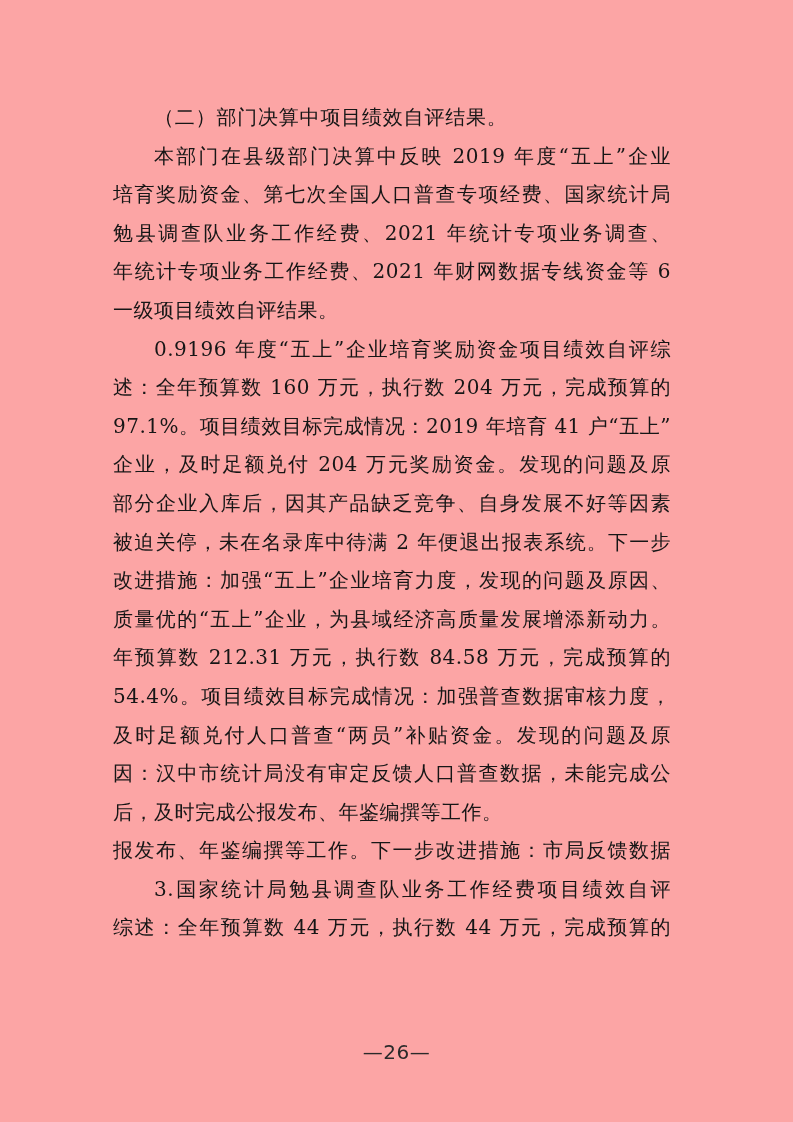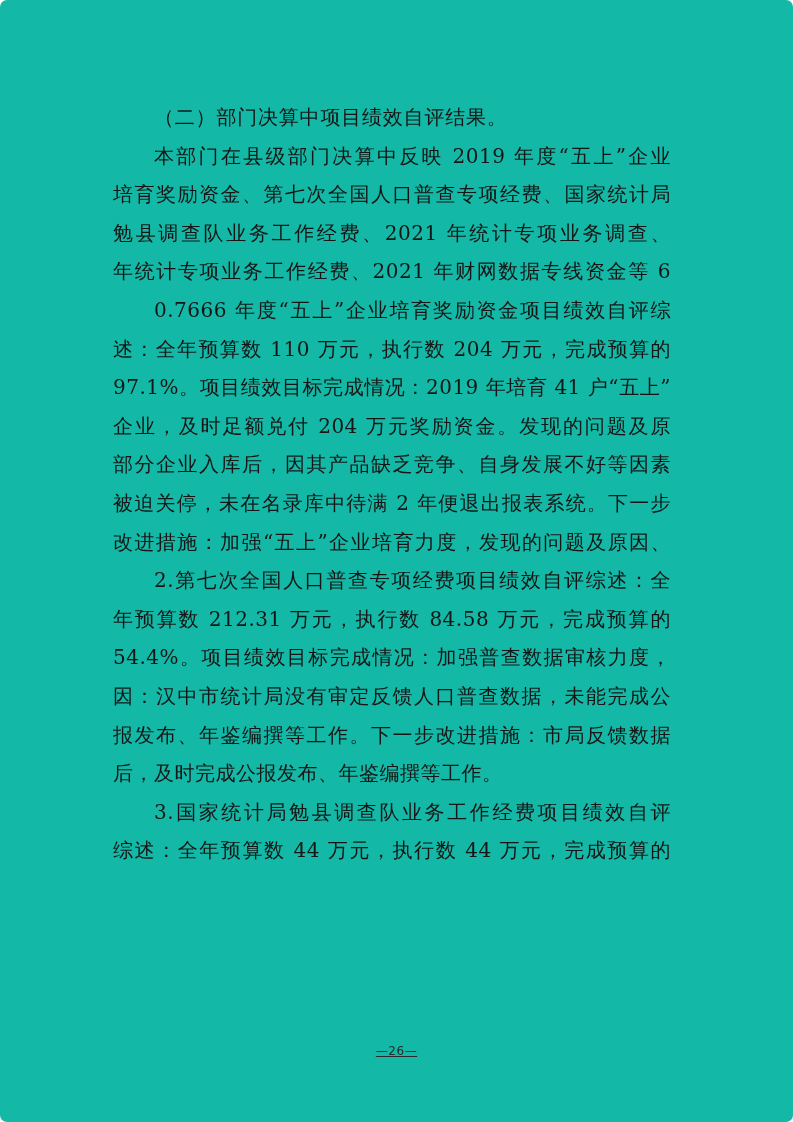--- a/index.html
+++ b/index.html
@@ -4,25 +4,24 @@
 <style>
   html, body {
     margin: 0;
     padding: 0;
     background: #ffffff;
   }
   .page {
     position: relative;
     width: 793px;
     height: 1122px;
-    background: #14b8a6;
+    background: #fca5a5;
     overflow: hidden;
     font-family: "DejaVu Serif", "Liberation Serif", serif;
     color: #161616;
-    border-radius: 7px;
   }
   .doc-body {
     position: absolute;
     left: 113px;
     top: 98px;
     width: 558px;
   }
   .line {
     font-size: 20px;
     height: 38.6px;
@@ -47,48 +46,49 @@
   }
   .footer {
     position: absolute;
     left: 0;
     right: 0;
     top: 1040px;
     text-align: center;
   }
   .page-number {
     font-family: "DejaVu Sans", "Liberation Sans", sans-serif;
-    font-size: 12px;
+    font-size: 20px;
     color: #2a2a2a;
     letter-spacing: 0.5px;
-    text-decoration: underline;
   }
 </style>
 </head>
 <body>
 
 <div class="page">
   <div class="doc-body">
       <div class="line heading indent align-left">（二）部门决算中项目绩效自评结果。</div>
       <div class="line indent">本部门在县级部门决算中反映 2019 年度“五上”企业</div>
       <div class="line">培育奖励资金、第七次全国人口普查专项经费、国家统计局</div>
       <div class="line">勉县调查队业务工作经费、2021 年统计专项业务调查、2021</div>
       <div class="line">年统计专项业务工作经费、2021 年财网数据专线资金等 6 个</div>
-      <div class="line indent">0.7666 年度“五上”企业培育奖励资金项目绩效自评综</div>
-      <div class="line">述：全年预算数 110 万元，执行数 204 万元，完成预算的</div>
+      <div class="line align-left">一级项目绩效自评结果。</div>
+      <div class="line indent">0.9196 年度“五上”企业培育奖励资金项目绩效自评综</div>
+      <div class="line">述：全年预算数 160 万元，执行数 204 万元，完成预算的</div>
       <div class="line">97.1%。项目绩效目标完成情况：2019 年培育 41 户“五上”</div>
       <div class="line">企业，及时足额兑付 204 万元奖励资金。发现的问题及原因：</div>
       <div class="line">部分企业入库后，因其产品缺乏竞争、自身发展不好等因素</div>
       <div class="line">被迫关停，未在名录库中待满 2 年便退出报表系统。下一步</div>
       <div class="line">改进措施：加强“五上”企业培育力度，发现的问题及原因、</div>
-      <div class="line indent">2.第七次全国人口普查专项经费项目绩效自评综述：全</div>
+      <div class="line">质量优的“五上”企业，为县域经济高质量发展增添新动力。</div>
       <div class="line">年预算数 212.31 万元，执行数 84.58 万元，完成预算的</div>
       <div class="line">54.4%。项目绩效目标完成情况：加强普查数据审核力度，</div>
+      <div class="line">及时足额兑付人口普查“两员”补贴资金。发现的问题及原</div>
       <div class="line">因：汉中市统计局没有审定反馈人口普查数据，未能完成公</div>
+      <div class="line align-left">后，及时完成公报发布、年鉴编撰等工作。</div>
       <div class="line">报发布、年鉴编撰等工作。下一步改进措施：市局反馈数据</div>
-      <div class="line align-left">后，及时完成公报发布、年鉴编撰等工作。</div>
       <div class="line indent">3.国家统计局勉县调查队业务工作经费项目绩效自评</div>
       <div class="line">综述：全年预算数 44 万元，执行数 44 万元，完成预算的</div>
     </div>
   <div class="footer">
     <span class="page-number">—26—</span>
   </div>
 </div>
 
 </body></html>

